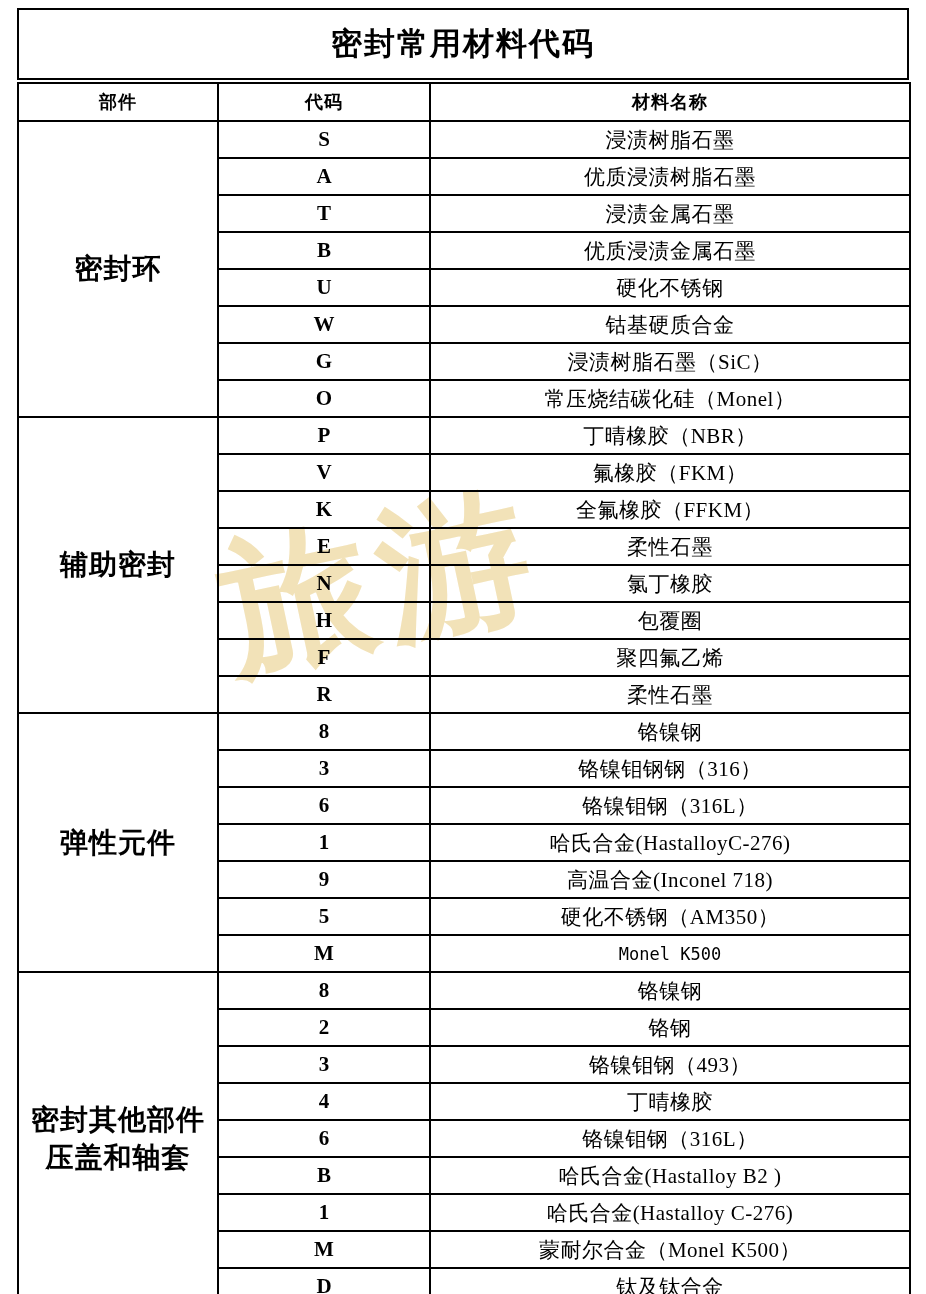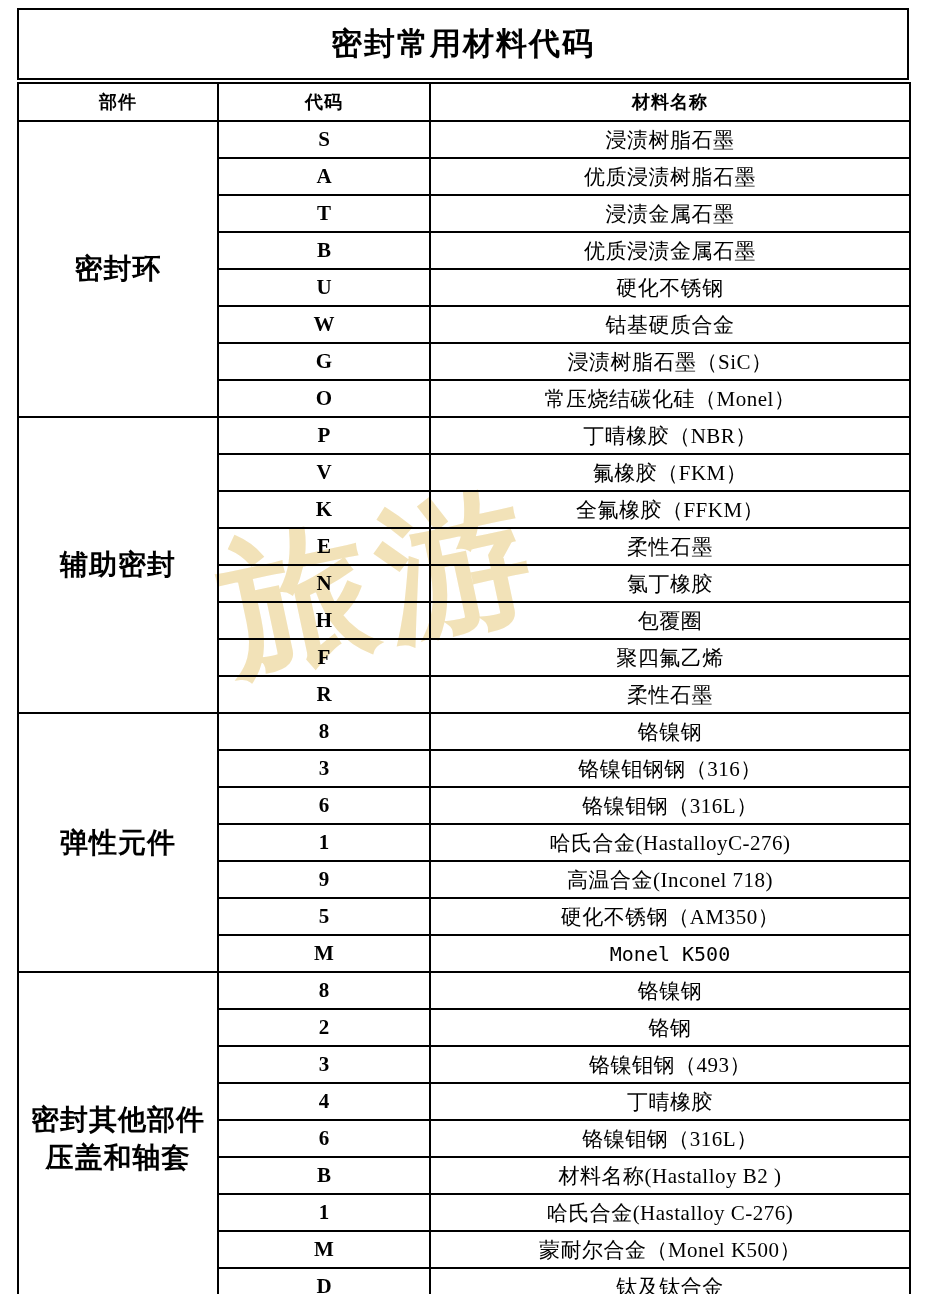--- a/index.html
+++ b/index.html
@@ -113,21 +113,21 @@
     text-align: center;
     vertical-align: middle;
     font-size: 21px;
     padding-left: 14px;
     height: 35px;
     letter-spacing: 0.5px;
   }
 
   td.name-cell.mono {
     font-family: "DejaVu Sans Mono", "Liberation Mono", monospace;
-    font-size: 20px;
+    font-size: 17px;
     letter-spacing: 0;
   }
 </style>
 </head>
 <body>
 
 <div class="page">
 
   <div class="watermark">旅游</div>
 
@@ -260,21 +260,21 @@
         <tr>
           <td class="code-cell">4</td>
           <td class="name-cell">丁晴橡胶</td>
         </tr>
         <tr>
           <td class="code-cell">6</td>
           <td class="name-cell">铬镍钼钢（316L）</td>
         </tr>
         <tr>
           <td class="code-cell">B</td>
-          <td class="name-cell">材料名称(Hastalloy B2 )</td>
+          <td class="name-cell">哈氏合金(Hastalloy B2 )</td>
         </tr>
         <tr>
           <td class="code-cell">1</td>
           <td class="name-cell">哈氏合金(Hastalloy C-276)</td>
         </tr>
         <tr>
           <td class="code-cell">M</td>
           <td class="name-cell">蒙耐尔合金（Monel K500）</td>
         </tr>
         <tr>

